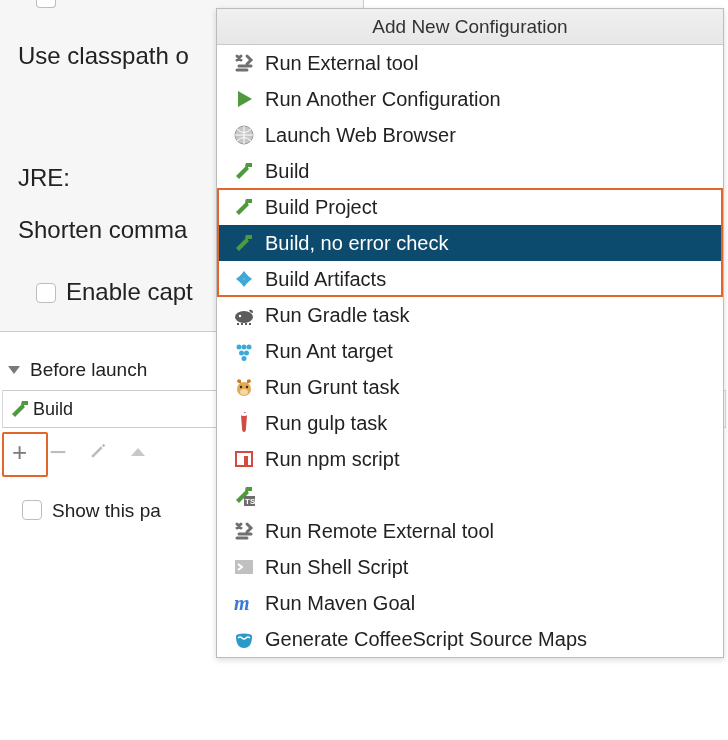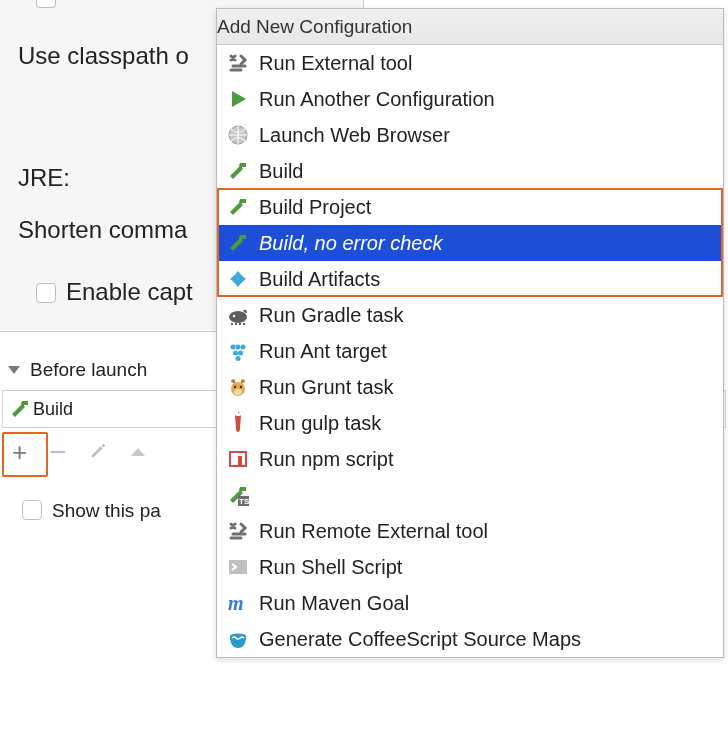--- a/index.html
+++ b/index.html
@@ -108,40 +108,39 @@
     position: absolute;
     left: 216px; top: 8px;
     width: 508px;
     background: #fff;
     border: 1px solid #bcbcbc;
     box-shadow: 0 2px 6px rgba(0,0,0,0.15);
   }
   .popup-title {
     height: 36px;
     line-height: 36px;
-    text-align: left;
+    text-align: center;
     background: linear-gradient(#f0f0f0, #e7e7e7);
     border-bottom: 1px solid #c9c9c9;
     font-size: 19px;
     color: #333;
   }
   .popup-list {}
   .popup-item {
     display: flex;
     align-items: center;
     height: 36px;
-    padding-left: 10px;
+    padding-left: 16px;
     gap: 10px;
     font-size: 20px;
     cursor: default;
   }
   .popup-item.selected {
-    background: #1d4ed8;
+    background: #0c4a6e;
     color: #fff;
-    font-style: italic;
   }
   .icon {
     width: 22px; height: 22px;
     display: flex;
     align-items: center;
     justify-content: center;
     flex-shrink: 0;
   }
   .icon svg { width: 22px; height: 22px; display: block; }
 

